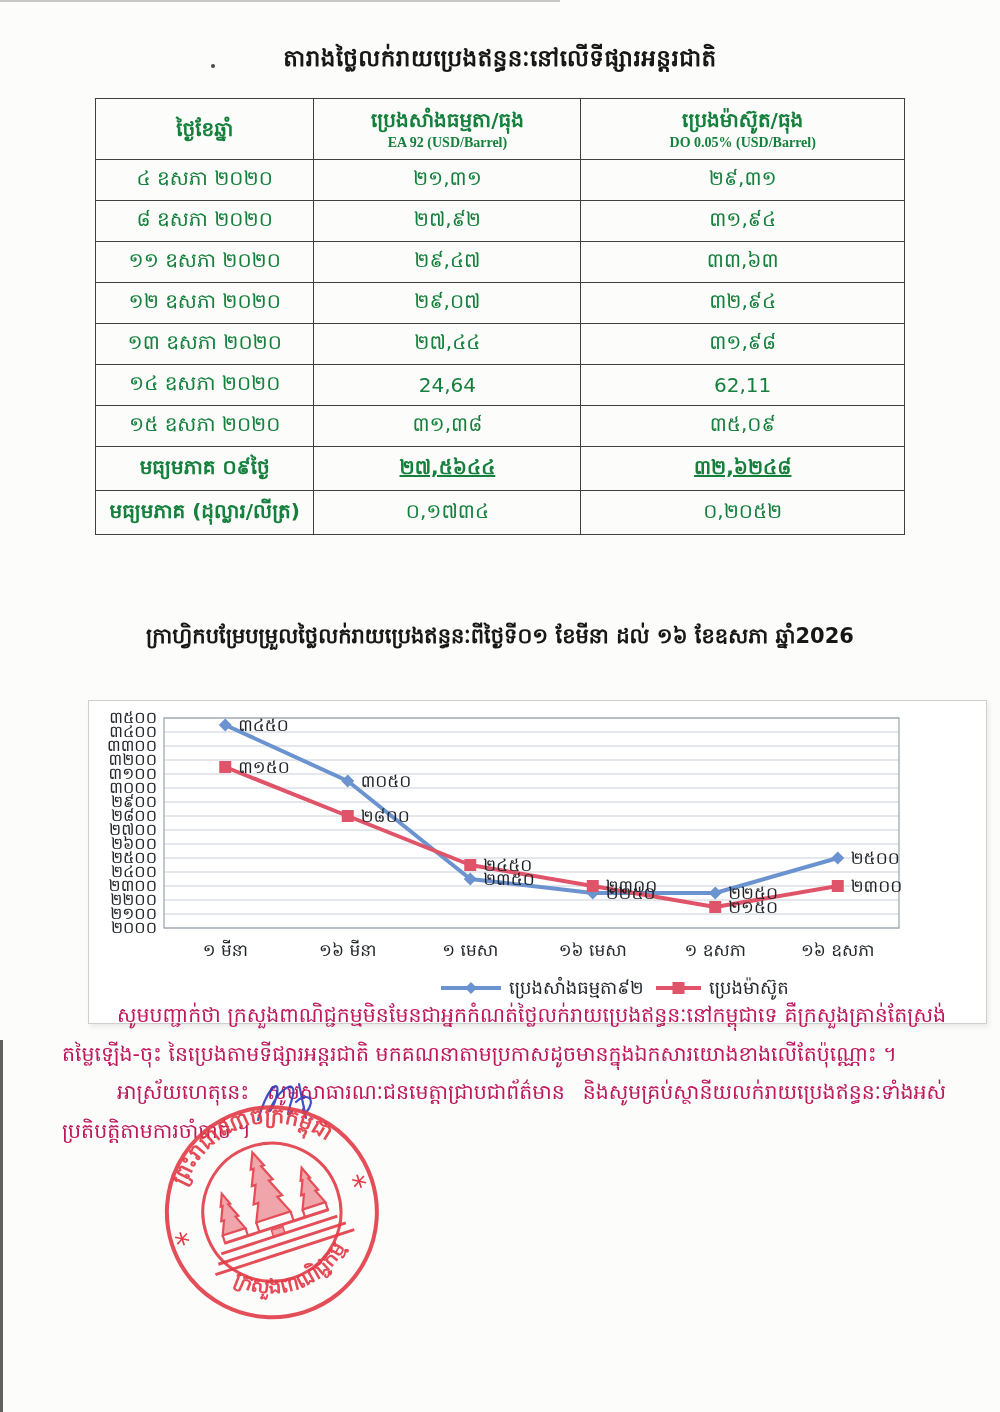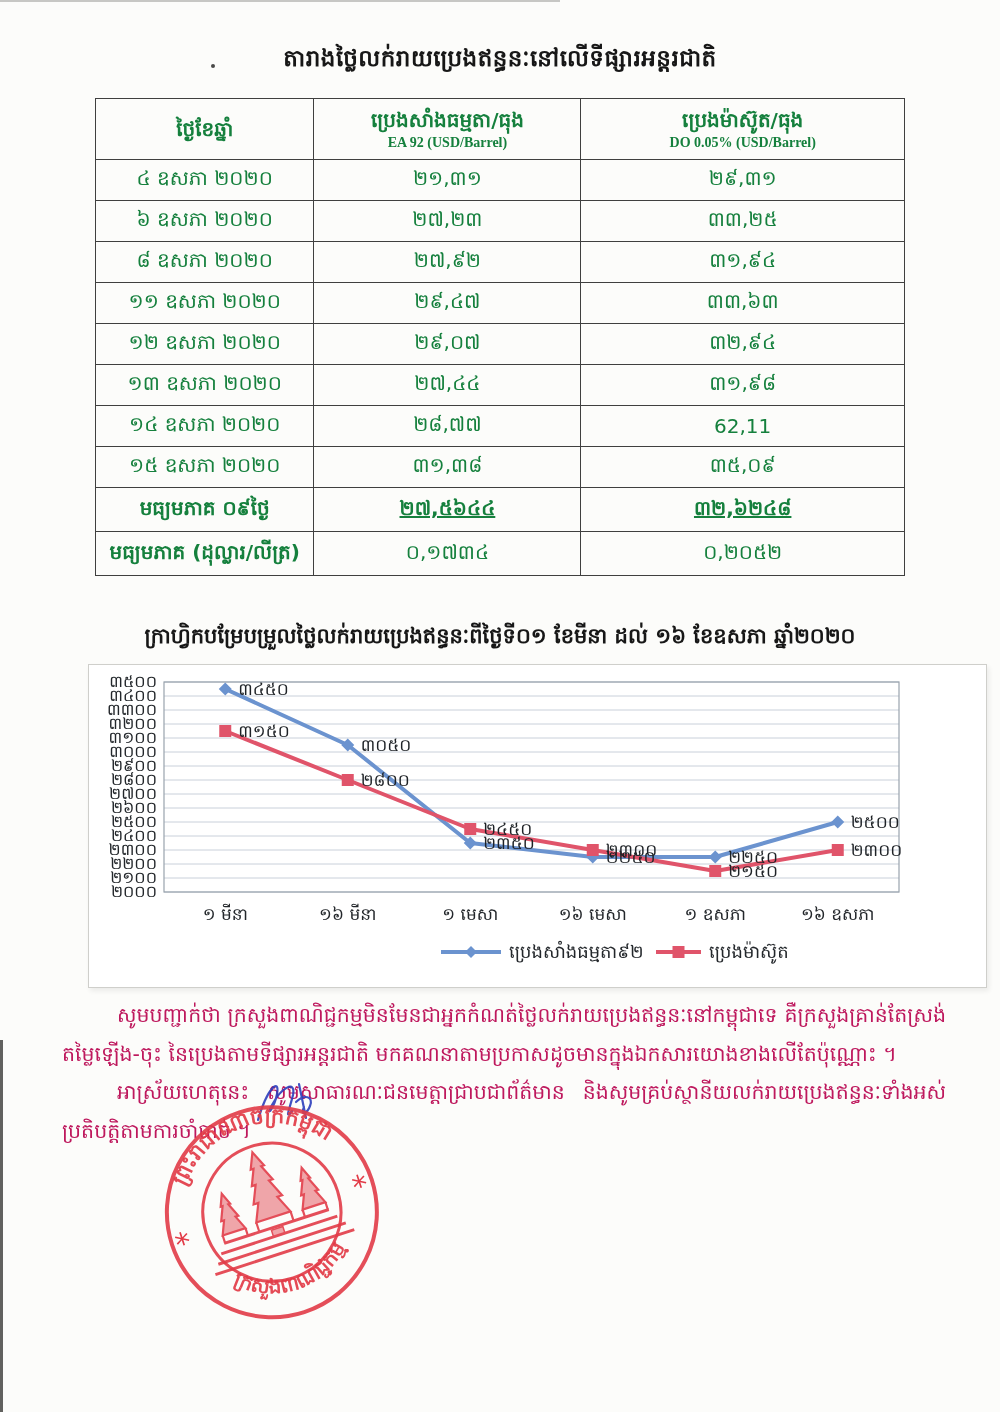--- a/index.html
+++ b/index.html
@@ -36,21 +36,21 @@
   .avg-row td{height:43px;}
   .avg-label{font-weight:bold;text-align:left;padding-left:14px;}
   .avg-val{font-weight:bold;text-decoration:underline;}
   .liter-val{font-weight:normal;}
 
   .chart-title{
     position:absolute;top:622px;left:0;width:100%;text-align:center;
     font-size:21px;font-weight:bold;color:#171717;
   }
   .chart-box{
-    position:absolute;left:88px;top:664px;width:897px;height:322px;
+    position:absolute;left:88px;top:700px;width:897px;height:322px;
     background:#ffffff;border:1px solid #cfcfcb;
     box-shadow:2px 3px 5px rgba(0,0,0,.07);
   }
   #chart-svg{width:897px;height:320px;display:block;}
   #chart-svg text{font-family:"DejaVu Sans",sans-serif;}
 
   .body-text{
     position:absolute;left:62px;top:996px;width:884px;
     font-size:20.5px;line-height:1.88;text-align:justify;color:#be185d;
   }
@@ -93,25 +93,20 @@
       </th>
     </tr>
   </thead>
   <tbody>
     <tr>
       <td class="cell-date">៤ ឧសភា ២០២០</td>
       <td>២១,៣១</td>
       <td>២៩,៣១</td>
     </tr>
     <tr>
-      <td class="cell-date">៦ ឧសភា ២០២០</td>
-      <td>២៧,២៣</td>
-      <td>៣៣,២៥</td>
-    </tr>
-    <tr>
       <td class="cell-date">៨ ឧសភា ២០២០</td>
       <td>២៧,៩២</td>
       <td>៣១,៩៤</td>
     </tr>
     <tr>
       <td class="cell-date">១១ ឧសភា ២០២០</td>
       <td>២៩,៤៧</td>
       <td>៣៣,៦៣</td>
     </tr>
     <tr>
@@ -119,42 +114,42 @@
       <td>២៩,០៧</td>
       <td>៣២,៩៤</td>
     </tr>
     <tr>
       <td class="cell-date">១៣ ឧសភា ២០២០</td>
       <td>២៧,៤៤</td>
       <td>៣១,៩៨</td>
     </tr>
     <tr>
       <td class="cell-date">១៤ ឧសភា ២០២០</td>
-      <td>២៨,៧៧</td>
+      <td>24,64</td>
       <td>62,11</td>
     </tr>
     <tr>
       <td class="cell-date">១៥ ឧសភា ២០២០</td>
       <td>៣១,៣៨</td>
       <td>៣៥,០៩</td>
     </tr>
     <tr class="avg-row">
       <td class="avg-label">មធ្យមភាគ ០៩ថ្ងៃ</td>
       <td class="avg-val">២៧,៥៦៤៤</td>
       <td class="avg-val">៣២,៦២៤៨</td>
     </tr>
     <tr class="avg-row">
       <td class="avg-label">មធ្យមភាគ (ដុល្លារ/លីត្រ)</td>
       <td class="liter-val">០,១៧៣៤</td>
       <td class="liter-val">០,២០៥២</td>
     </tr>
   </tbody>
 </table>
 
-<div class="chart-title">ក្រាហ្វិកបម្រែបម្រួលថ្លៃលក់រាយប្រេងឥន្ធនៈពីថ្ងៃទី០១ ខែមីនា ដល់ ១៦ ខែឧសភា ឆ្នាំ២០២០</div>
+<div class="chart-title">ក្រាហ្វិកបម្រែបម្រួលថ្លៃលក់រាយប្រេងឥន្ធនៈពីថ្ងៃទី០១ ខែមីនា ដល់ ១៦ ខែឧសភា ឆ្នាំ2026</div>
 <div class="chart-box">
   <svg id="chart-svg" viewBox="0 0 897 320" xmlns="http://www.w3.org/2000/svg">
       <g>
         <line x1="75" y1="17" x2="810" y2="17" stroke="#c9d0da" stroke-width="1"></line>
         <line x1="75" y1="31" x2="810" y2="31" stroke="#c9d0da" stroke-width="1"></line>
         <line x1="75" y1="45" x2="810" y2="45" stroke="#c9d0da" stroke-width="1"></line>
         <line x1="75" y1="59" x2="810" y2="59" stroke="#c9d0da" stroke-width="1"></line>
         <line x1="75" y1="73" x2="810" y2="73" stroke="#c9d0da" stroke-width="1"></line>
         <line x1="75" y1="87" x2="810" y2="87" stroke="#c9d0da" stroke-width="1"></line>
         <line x1="75" y1="101" x2="810" y2="101" stroke="#c9d0da" stroke-width="1"></line>

